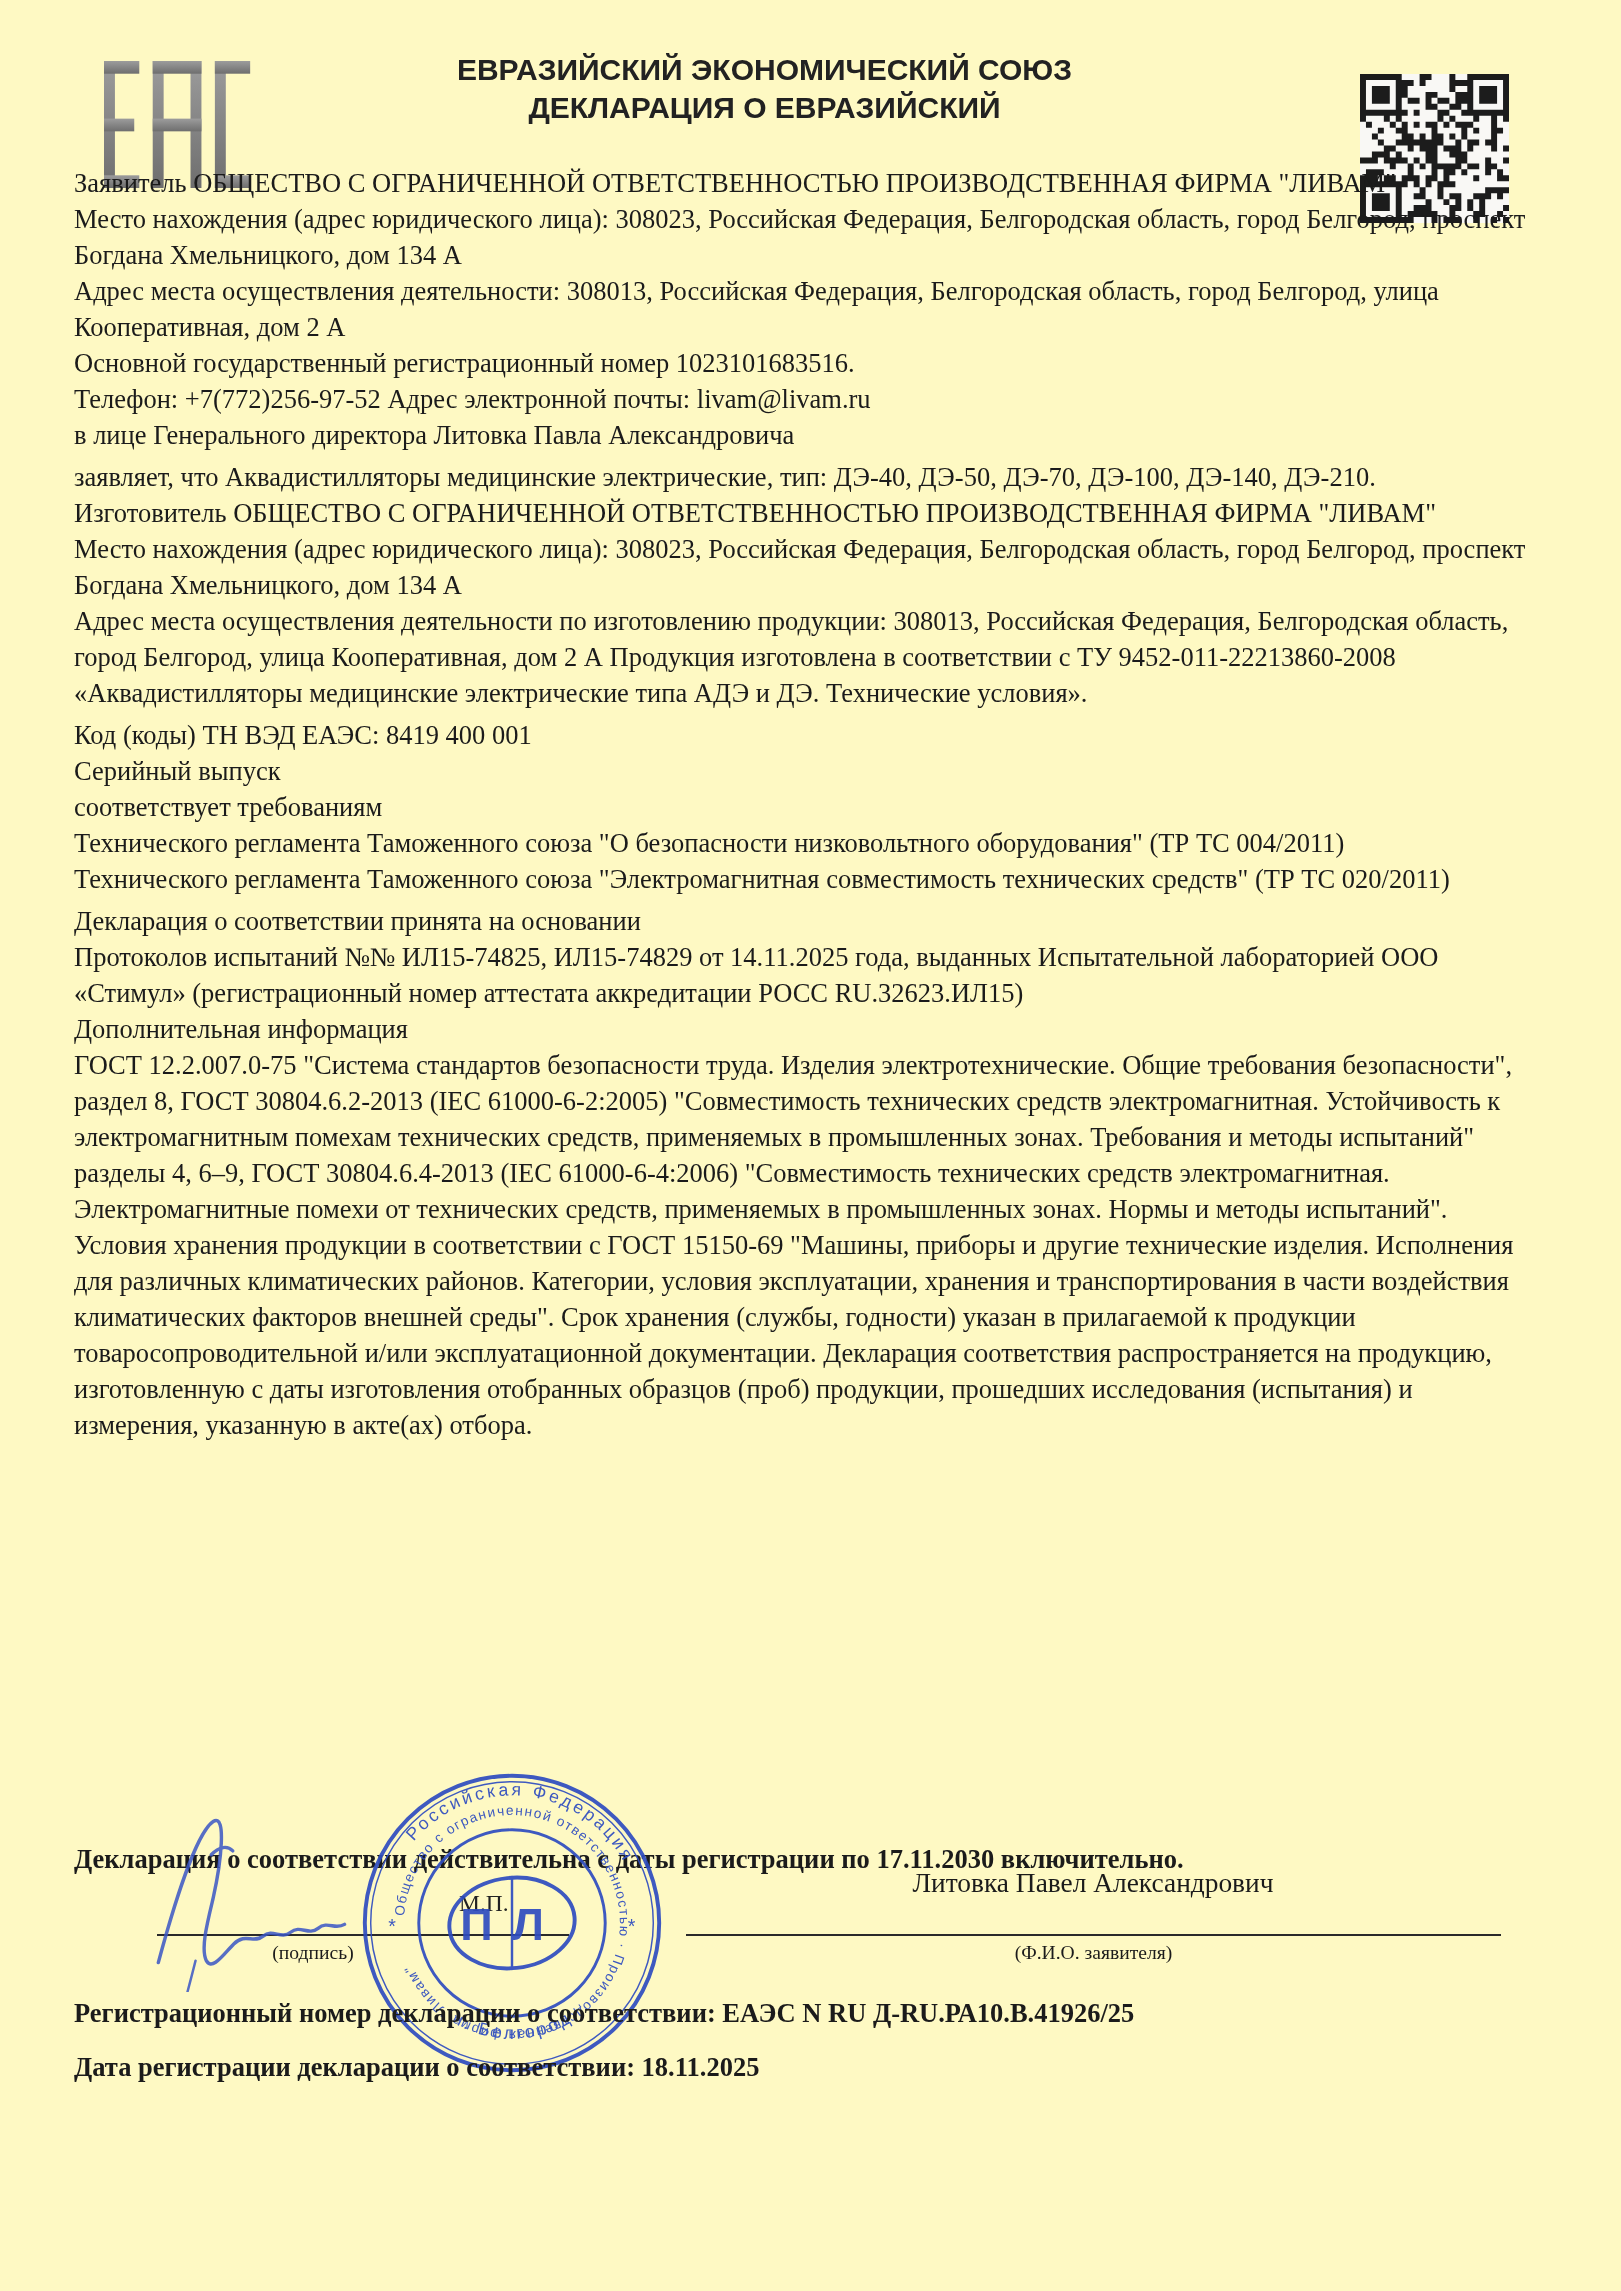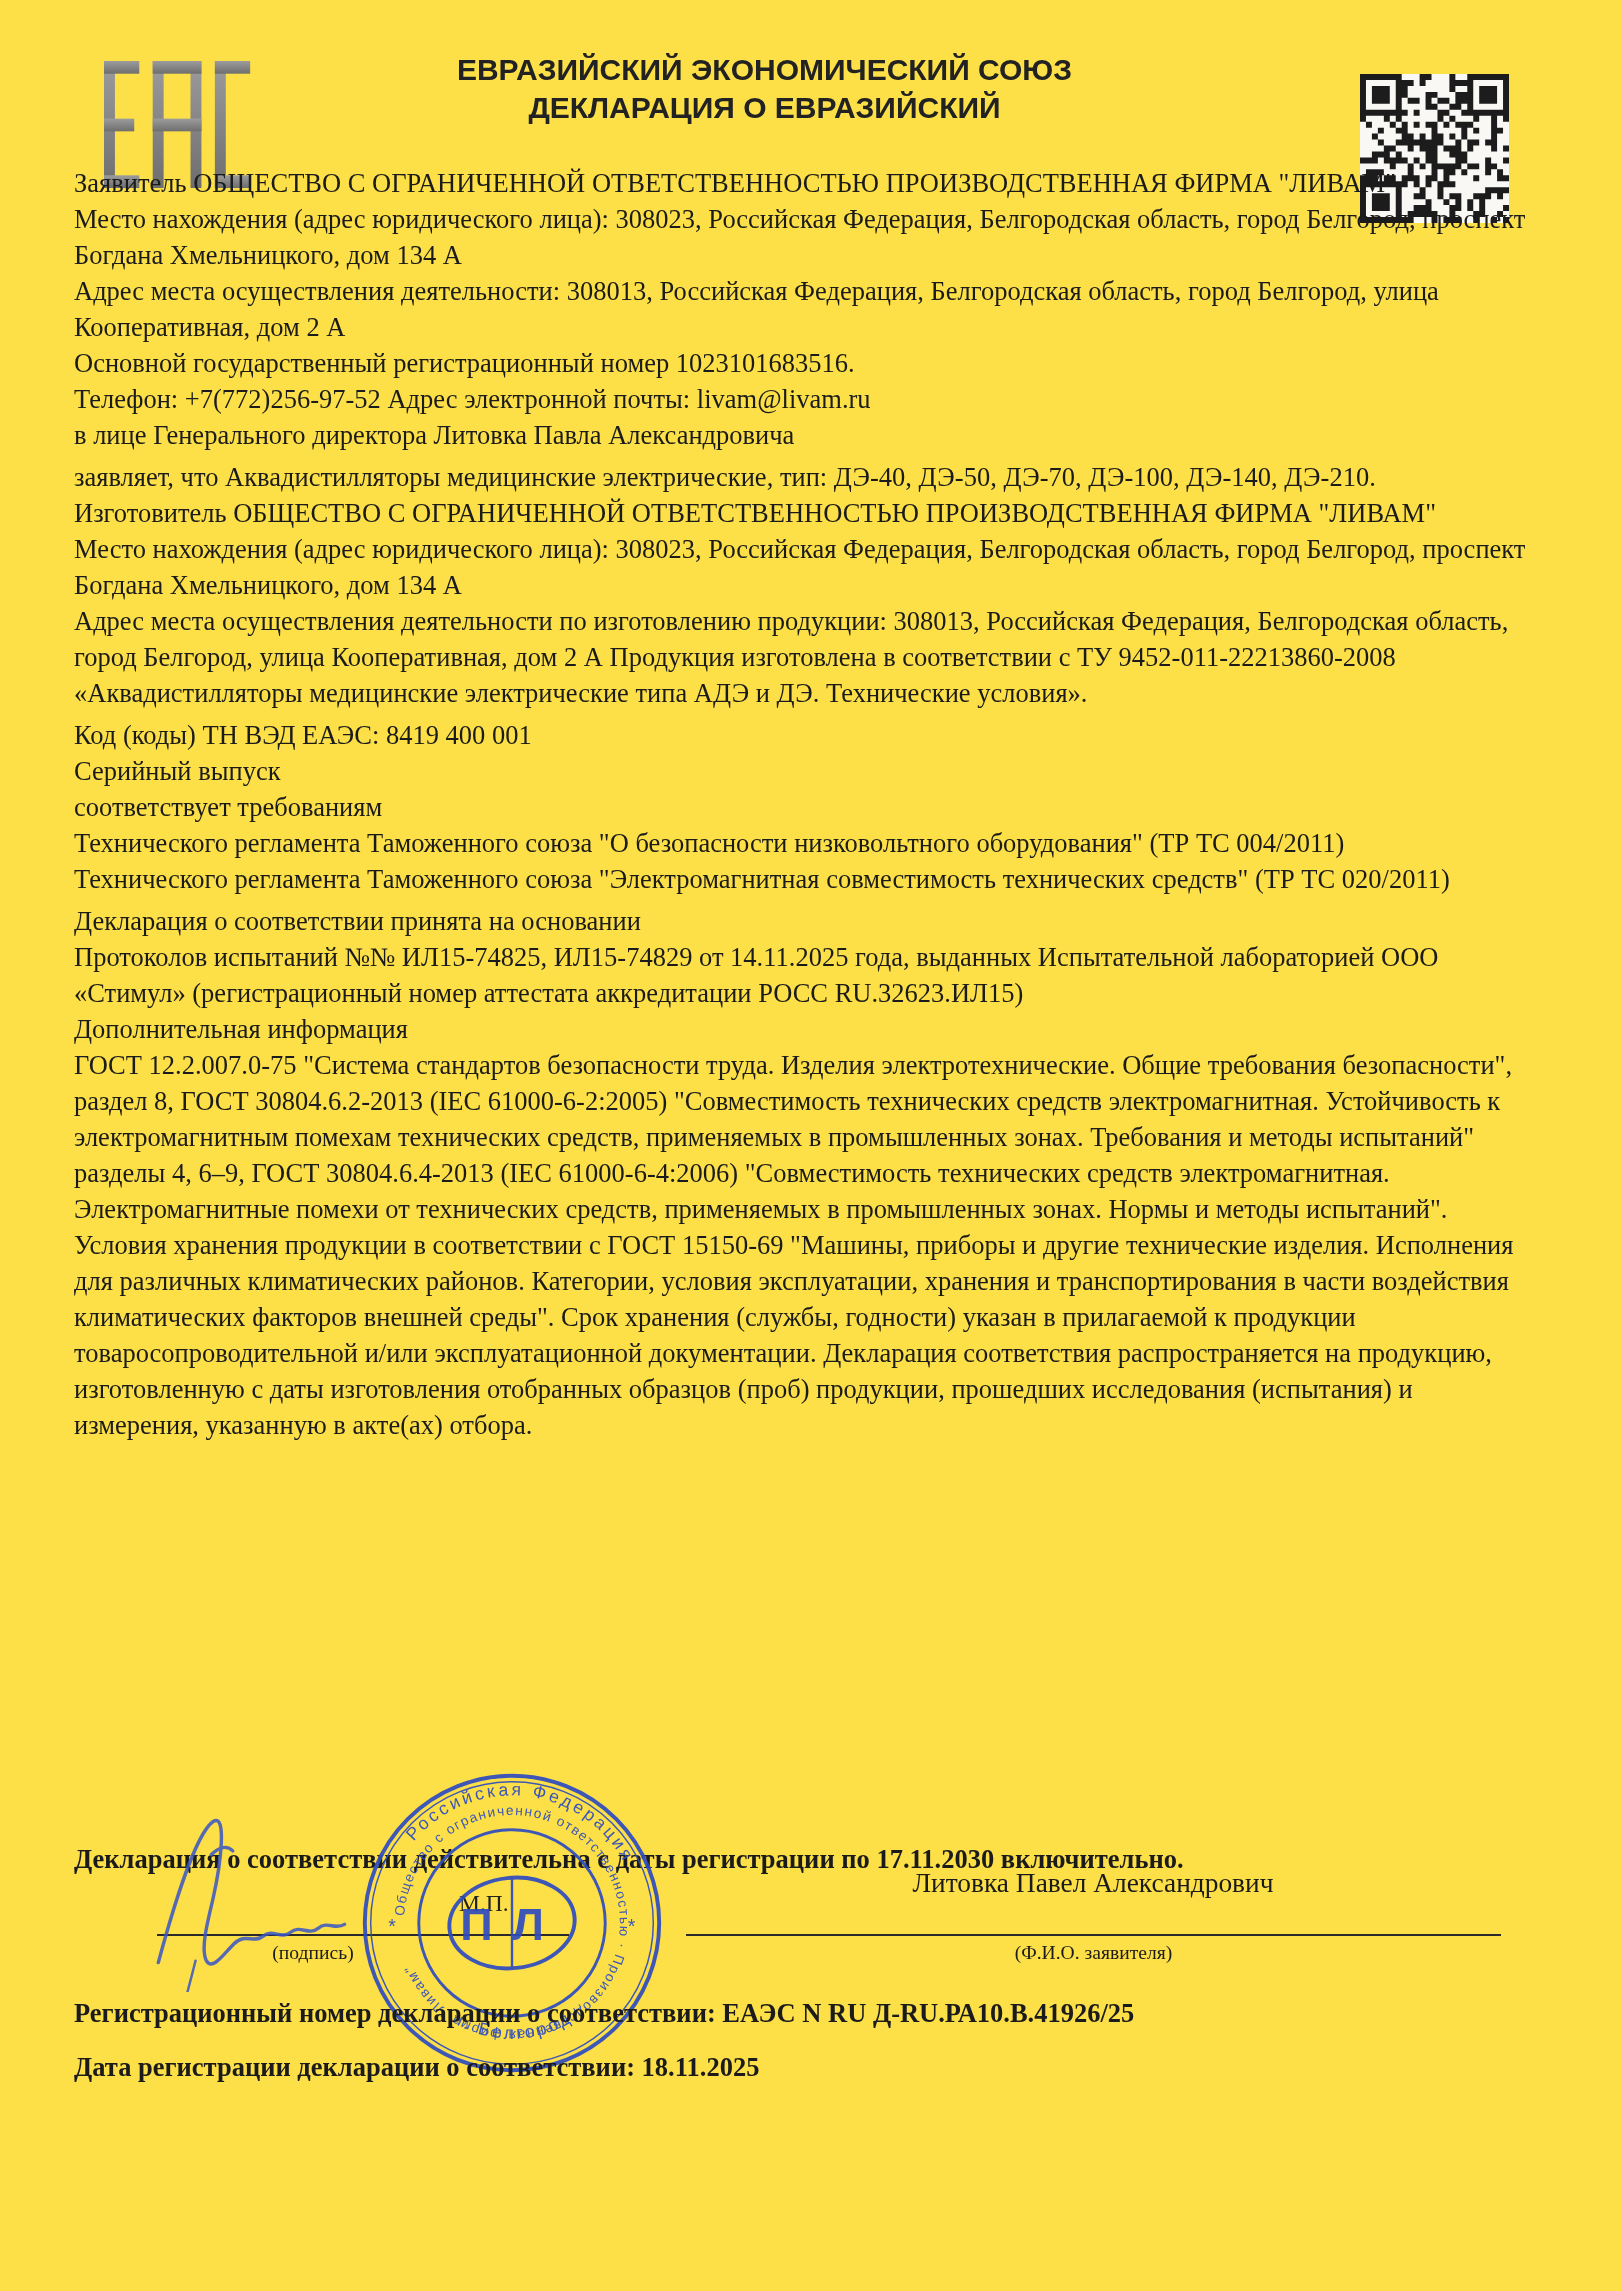--- a/index.html
+++ b/index.html
@@ -1,20 +1,20 @@
 <!DOCTYPE html>
 <html lang="ru"><head>
 <meta charset="utf-8">
 <style>
   html,body{margin:0;padding:0;background:#d8d8d8;}
   .page{
     position:relative;
     width:1621px;height:2292px;
     margin:0 auto;
-    background:#fde047;
+    background:#fef9c3;
     overflow:hidden;
     font-family:"Liberation Serif", serif;
     color:#1b1b1b;
   }
   .hdr-title{
     position:absolute;left:294px;top:51px;width:941px;
     text-align:center;
     font-family:"Liberation Sans", sans-serif;
     font-weight:bold;font-size:30px;line-height:38px;
     color:#222;

